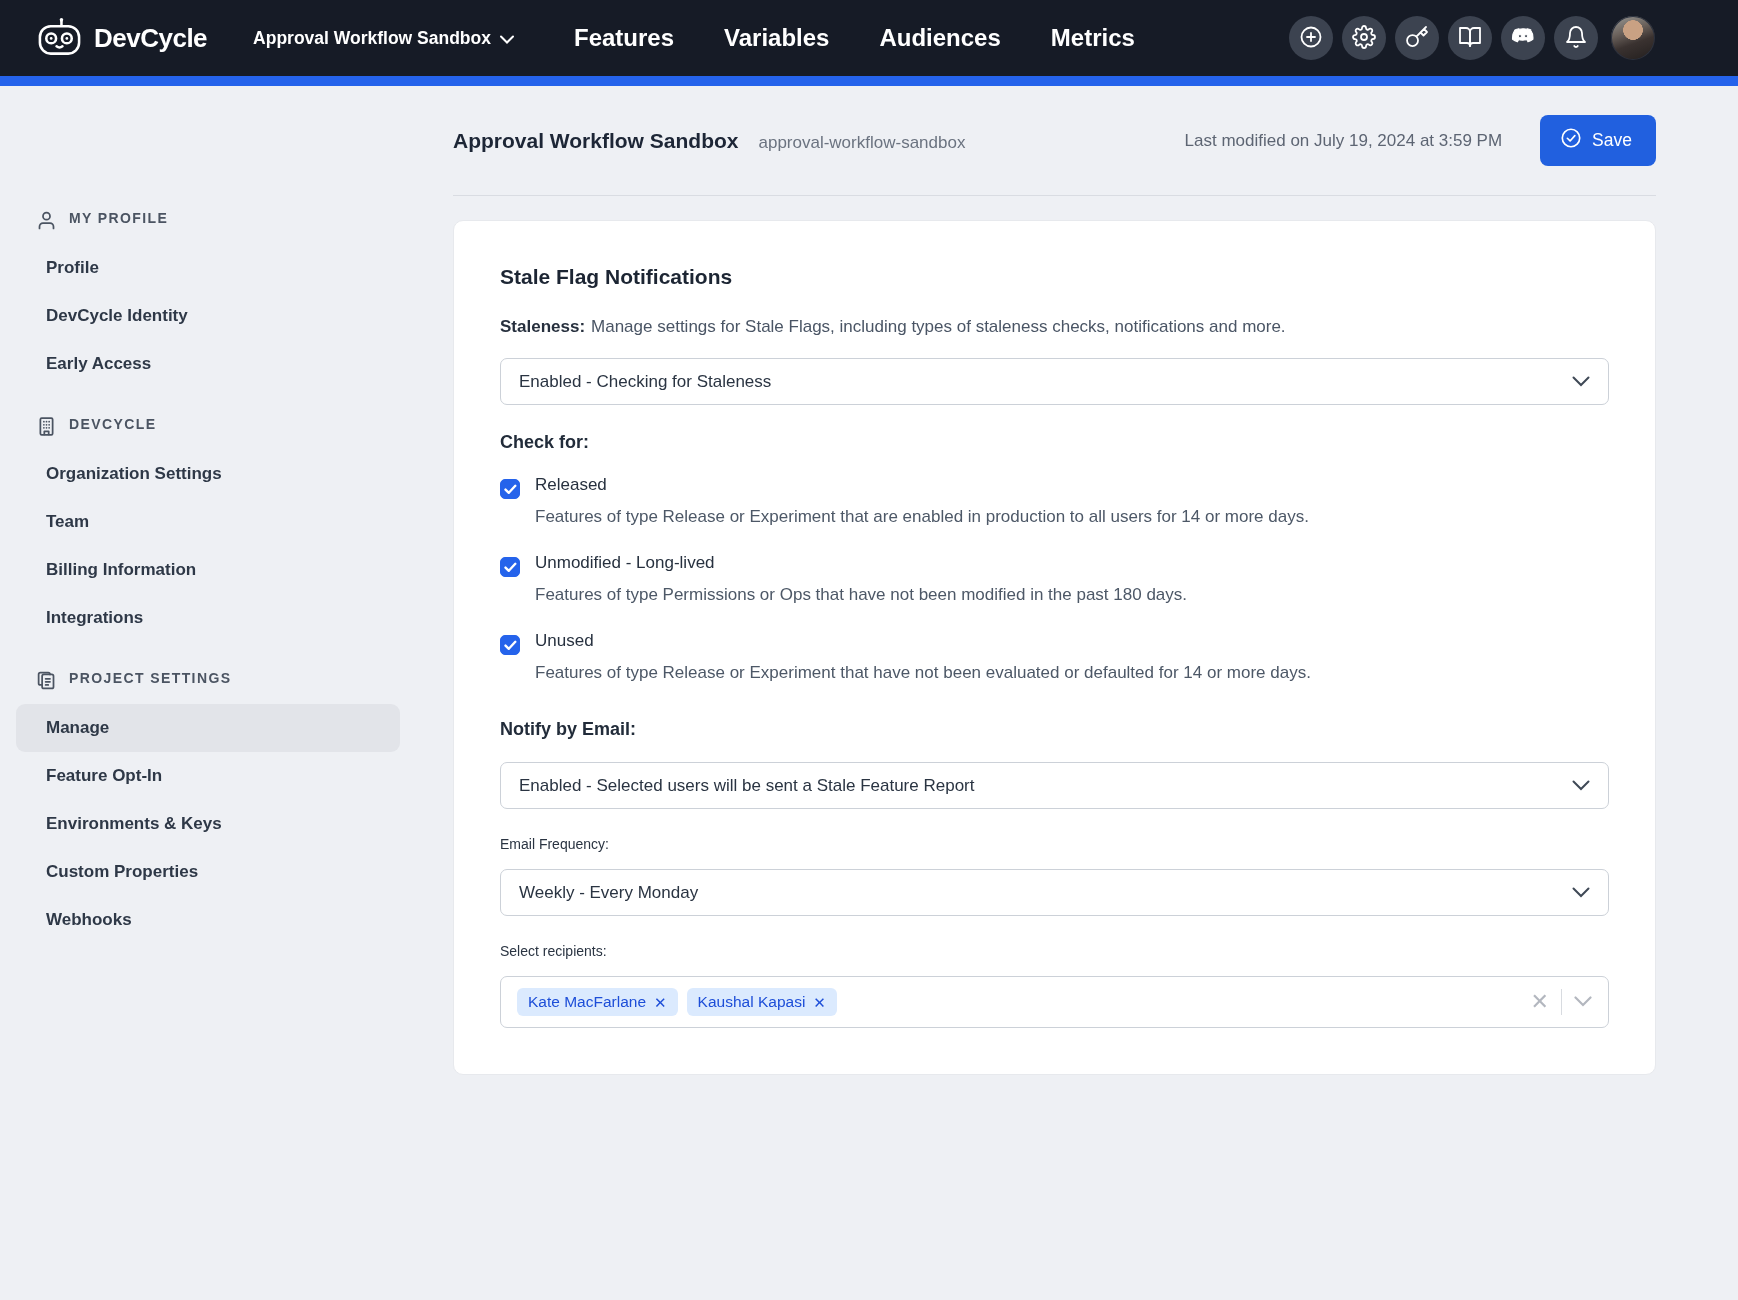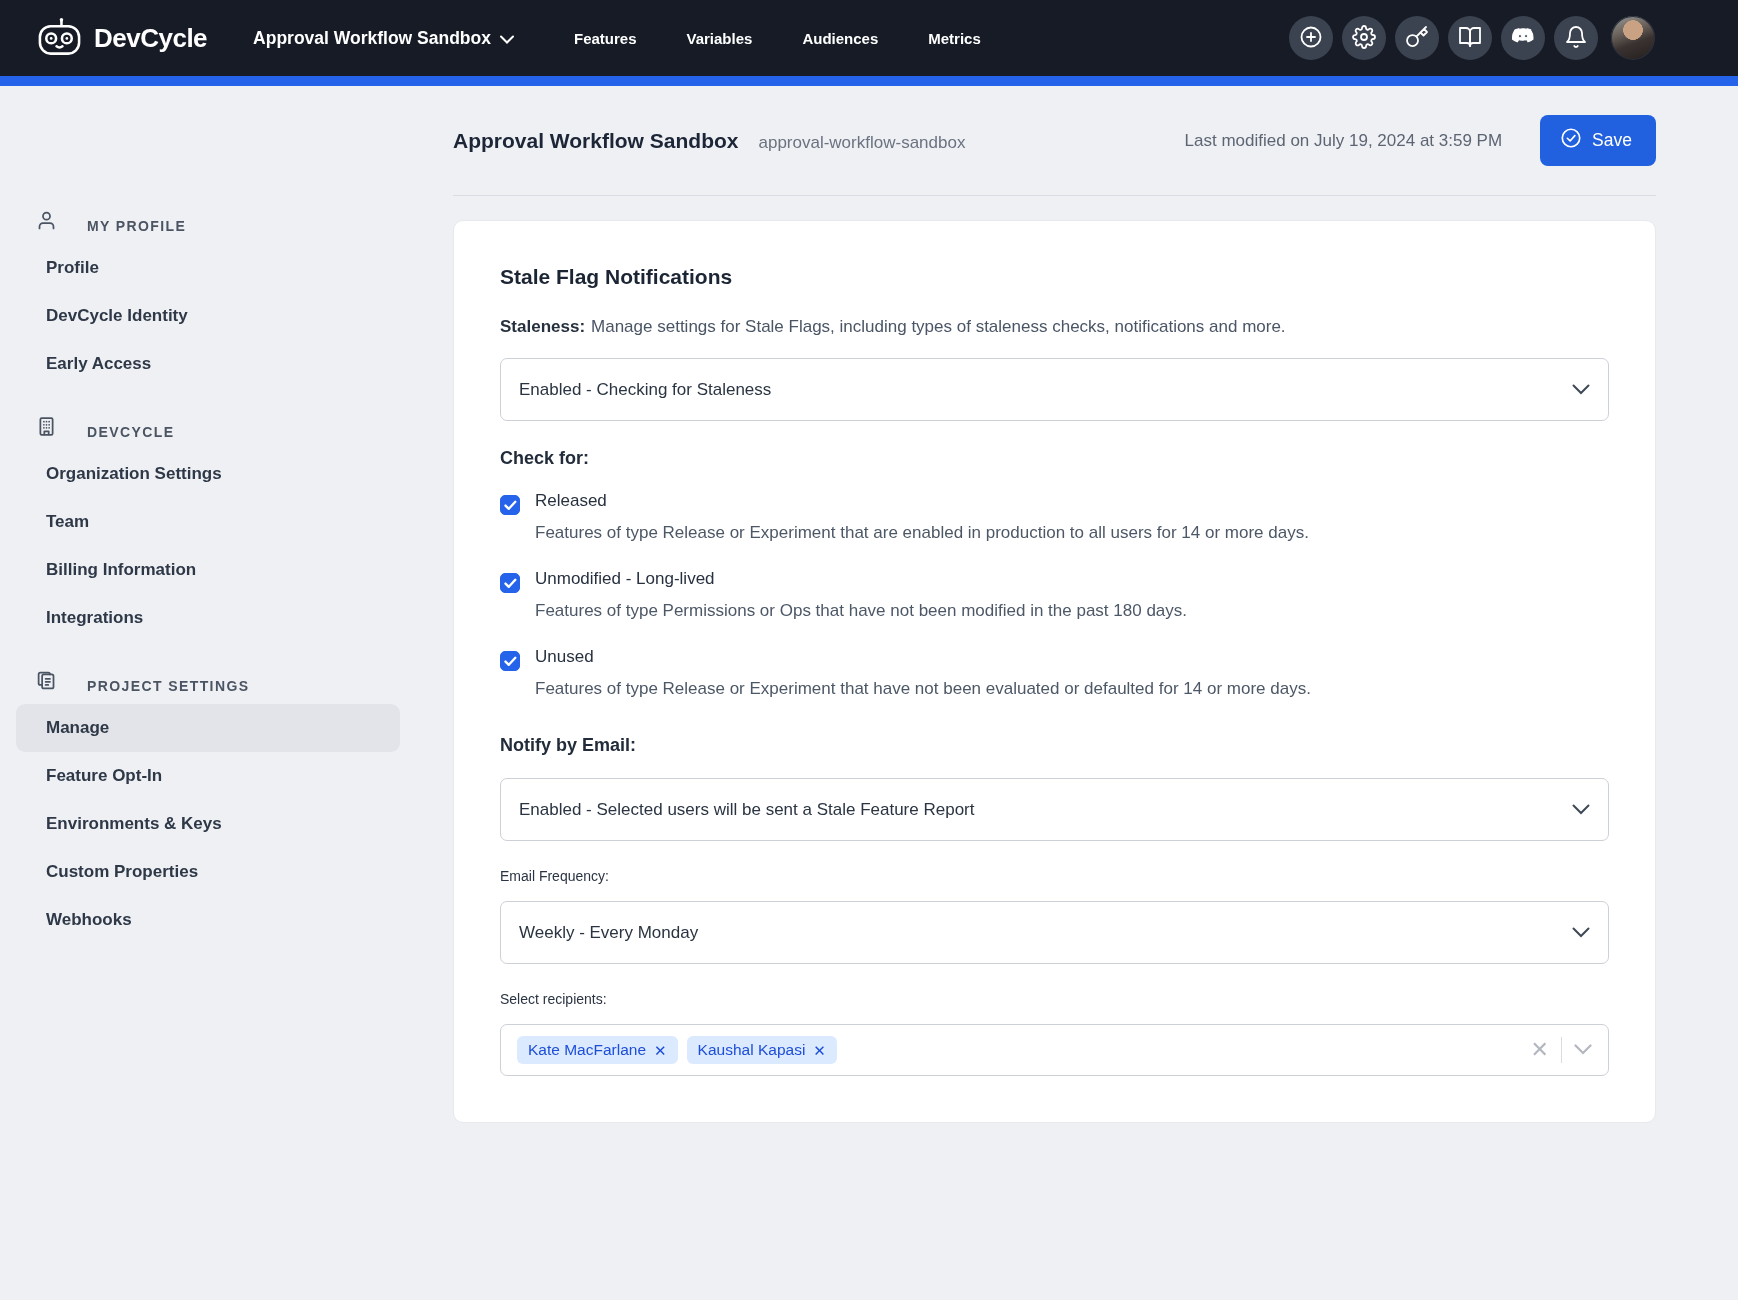--- a/index.html
+++ b/index.html
@@ -20,21 +20,21 @@
   }
   .nav-left { display:flex; align-items:center; }
   .brand { display:flex; align-items:center; gap:11px; cursor:pointer; }
   .brand-name { color:#fff; font-size:26px; font-weight:700; letter-spacing:-0.5px; }
   .project-selector {
     margin-left:46px; display:flex; align-items:center; gap:9px;
     background:none; border:none; color:#fff; font-family:inherit;
     font-size:17.5px; font-weight:700; cursor:pointer;
   }
   .nav-links { display:flex; align-items:center; gap:50px; margin-left:60px; }
-  .nav-link { color:#fff; font-size:15px; font-weight:700; text-decoration:none; cursor:pointer; }
+  .nav-link { color:#fff; font-size:24px; font-weight:700; text-decoration:none; cursor:pointer; }
   .nav-right { display:flex; align-items:center; gap:9px; }
   .nav-icon-btn {
     width:44px; height:44px; border-radius:50%; border:none; cursor:pointer;
     background:#3c4350; display:flex; align-items:center; justify-content:center;
   }
   .nav-icon-btn svg { stroke:#fff; }
   .avatar {
     width:44px; height:44px; border-radius:50%; margin-left:4px; cursor:pointer;
     background:
       radial-gradient(circle at 50% 32%, #c9a183 0 26%, transparent 27%),
@@ -42,21 +42,21 @@
     box-shadow:0 0 0 1px #2b3240 inset;
   }
   .blue-strip { height:10px; flex:0 0 10px; background:var(--strip-blue,#2563eb); }
 
   
   .body-row { flex:1; display:flex; min-height:0; }
 
   
   .sidebar { width:440px; flex:0 0 440px; padding:124px 40px 0 16px; }
   .side-header {
-    display:flex; align-items:flex-end; gap:30px;
+    display:flex; align-items:flex-start; gap:12px;
     margin:0 0 10px 20px; color:#4b5462;
     font-size:14px; font-weight:700; letter-spacing:1.4px;
   }
   .side-header svg { stroke:#4b5462; }
   .side-section { margin-bottom:28px; }
   .side-section ul { list-style:none;font-weight:bold; }
   .side-item {
     height:48px; display:flex; align-items:center;
     padding-left:30px; border-radius:9px;
     font-size:17px; color:#2e3847; cursor:pointer;
@@ -87,21 +87,21 @@
   .content { flex:1; padding-top:24px; }
   .card {
     background:#fff; border:1px solid #e7e9ed; border-radius:10px;
     padding:44px 46px 46px 46px;
   }
   .card h2 { font-size:21px; font-weight:700; color:#1c2533; margin-bottom:28px; }
   .desc-line { font-size:17px; color:#4a5565; margin-bottom:21px; }
   .desc-line strong { color:#27303e; font-weight:700; margin-right:6px; }
 
   .select {
-    height:63px; background:#fff; border:1px solid #ccd1d8; border-radius:7px;
+    height:47px; background:#fff; border:1px solid #ccd1d8; border-radius:7px;
     display:flex; align-items:center; justify-content:space-between;
     padding:0 18px; font-size:17px; color:#2a3442; cursor:pointer;
     margin-bottom:27px;
   }
   .select svg { stroke:#4e5osas; }
   .select .chev { stroke:#3f4956; }
 
   .card h3 { font-size:18px; font-weight:700; color:#222c3a; margin-bottom:22px; }
   .checks { margin-bottom:10px; }
   .check-row { display:flex; align-items:flex-start; gap:15px; margin-bottom:26px; cursor:pointer; }

